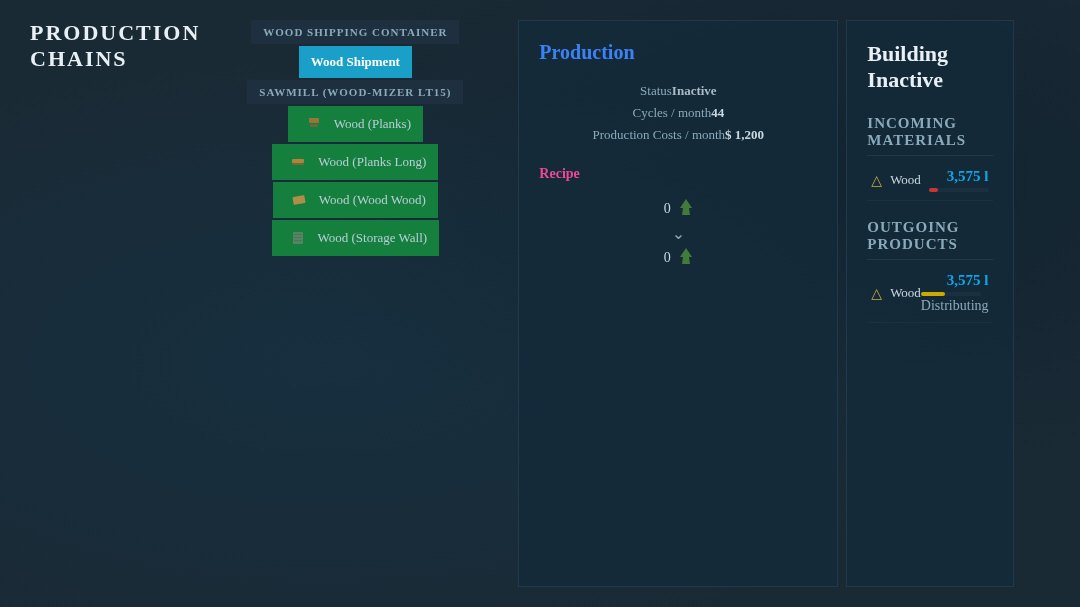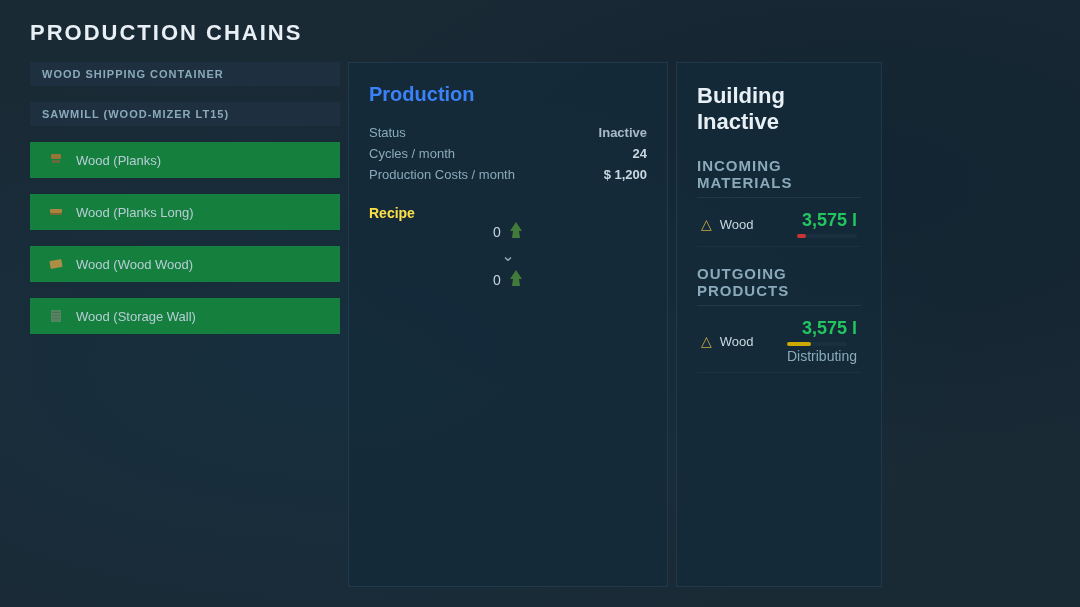--- a/index.html
+++ b/index.html
@@ -23,22 +23,23 @@
         radial-gradient(ellipse at 30% 60%, rgba(20,50,70,0.6) 0%, transparent 60%),
         radial-gradient(ellipse at 80% 30%, rgba(10,30,45,0.5) 0%, transparent 50%);
       pointer-events: none;
     }
 
     .main-container {
       position: relative;
       width: 912px;
       height: 607px;
       display: flex;
-      flex-direction: column;
+      flex-direction: row;
       padding: 20px 30px;
+      font-family: Liberation Serif, serif;
     }
 
     .page-title {
       font-size: 22px;
       font-weight: bold;
       color: #e8f0f5;
       letter-spacing: 2px;
       text-transform: uppercase;
       margin-bottom: 16px;
     }
@@ -48,21 +49,22 @@
       gap: 8px;
       flex: 1;
     }
 
     
     .left-panel {
       width: 310px;
       flex-shrink: 0;
       display: flex;
       flex-direction: column;
-      gap: 16px;
+      gap: 2px;
+      align-items: center;
     }
 
     .section-header {
       background: #1e3040;
       padding: 6px 12px;
       font-size: 11px;
       font-weight: bold;
       color: #8aaabb;
       letter-spacing: 1px;
       text-transform: uppercase;
@@ -121,21 +123,21 @@
       margin-bottom: 16px;
     }
 
     .stats-table {
       width: 100%;
       margin-bottom: 20px;
     }
 
     .stats-row {
       display: flex;
-      justify-content: space-between;
+      justify-content: center;
       align-items: center;
       padding: 3px 0;
       font-size: 13px;
     }
 
     .stats-label {
       color: #8aaabb;
     }
 
     .stats-value {
@@ -143,22 +145,22 @@
       font-weight: bold;
     }
 
     .stats-value.inactive {
       color: #aabbc8;
     }
 
     .recipe-title {
       font-size: 14px;
       font-weight: bold;
-      color: #fde047;
-      margin-bottom: 0;
+      color: #ec4899;
+      margin-bottom: 16px;
     }
 
     .recipe-area {
       display: flex;
       flex-direction: column;
       align-items: center;
       gap: 4px;
     }
 
     .recipe-item {
@@ -214,22 +216,22 @@
       gap: 8px;
       font-size: 13px;
       color: #c8d8e0;
     }
 
     .storage-item-right {
       text-align: right;
     }
 
     .storage-amount {
-      font-size: 18px;
-      color: #22c55e;
+      font-size: 15px;
+      color: #0ea5e9;
       font-weight: bold;
     }
 
     .storage-status {
       font-size: 14px;
       color: #8aaabb;
       text-align: right;
       margin-top: 2px;
     }
 
@@ -262,20 +264,23 @@
 <body>
 
 <div class="main-container">
   <div class="page-title">PRODUCTION CHAINS</div>
 
   <div class="content-area">
 
     <div class="left-panel">
 
       <div class="section-header">WOOD SHIPPING CONTAINER</div>
+      <div class="nav-item active">
+        <span>Wood Shipment</span>
+      </div>
 
       <div class="section-header">SAWMILL (WOOD-MIZER LT15)</div>
 
       <div class="nav-item sub">
         <span class="item-icon">
           <svg class="tree-icon-svg" viewBox="0 0 14 16" fill="none">
             <rect x="2" y="2" width="10" height="5" rx="1" fill="#b87333" opacity="0.8"></rect>
             <rect x="3" y="8" width="8" height="3" rx="1" fill="#8B5e3c" opacity="0.7"></rect>
           </svg>
         </span>
@@ -318,21 +323,21 @@
     <div class="middle-panel">
       <div class="panel-title">Production</div>
 
       <div class="stats-table">
         <div class="stats-row">
           <span class="stats-label">Status</span>
           <span class="stats-value inactive">Inactive</span>
         </div>
         <div class="stats-row">
           <span class="stats-label">Cycles / month</span>
-          <span class="stats-value">24</span>
+          <span class="stats-value">44</span>
         </div>
         <div class="stats-row">
           <span class="stats-label">Production Costs / month</span>
           <span class="stats-value">$ 1,200</span>
         </div>
       </div>
 
       <div class="recipe-title">Recipe</div>
 
       <div class="recipe-area">

